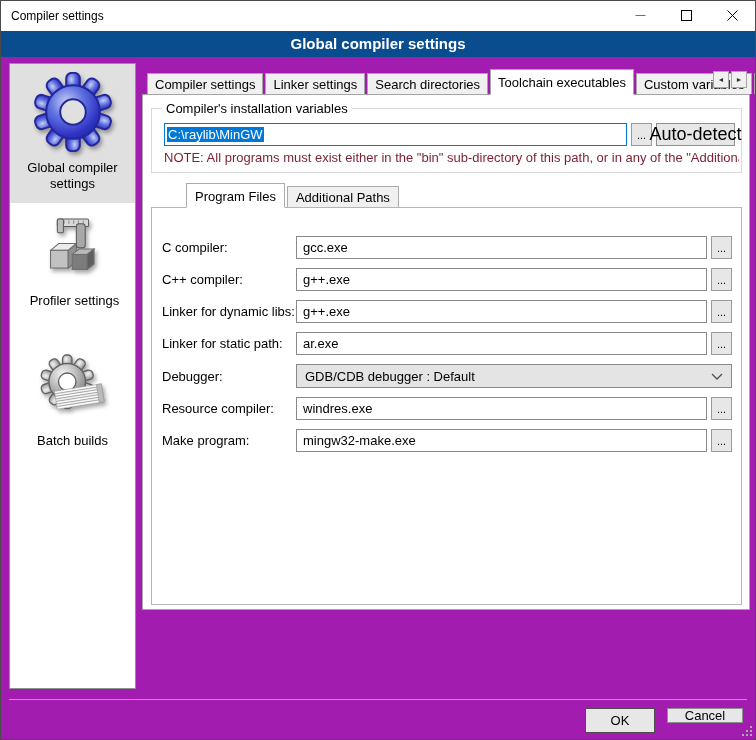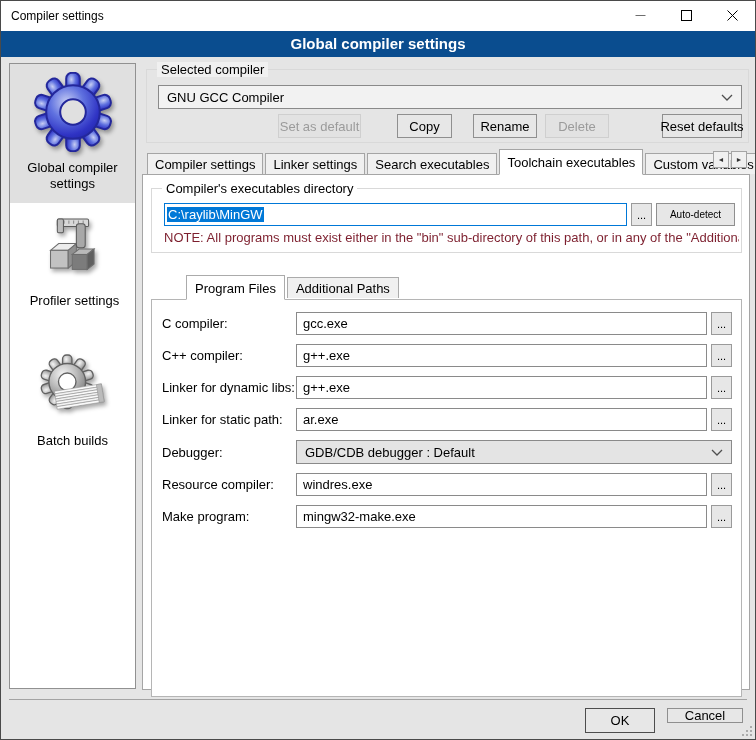--- a/index.html
+++ b/index.html
@@ -1,17 +1,17 @@
 <!DOCTYPE html>
 <html><head>
 <meta charset="utf-8">
 <style>
   html,body{margin:0;padding:0;background:#fff;}
   body{font-family:"Liberation Sans",sans-serif;font-size:13px;color:#000;}
-  .window{position:relative;width:756px;height:740px;background:#e5e5e5;border:1px solid #4A4A4A;box-sizing:border-box;overflow:hidden;}
+  .window{position:relative;width:756px;height:740px;background:#a21caf;border:1px solid #4A4A4A;box-sizing:border-box;overflow:hidden;}
 
   
   .titlebar{position:absolute;top:0;left:0;right:0;height:30px;background:#fff;display:flex;align-items:center;}
   .title{padding-left:10px;font-size:12px;}
   .win-controls{margin-left:auto;display:flex;height:100%;}
   .win-btn{width:46px;height:100%;display:flex;align-items:center;justify-content:center;}
 
   
   .header{position:absolute;top:30px;left:0;right:0;height:26px;line-height:26px;text-align:center;color:#fff;font-weight:bold;font-size:15px;background:#0A4D8F;}
 
@@ -54,31 +54,31 @@
 
   .tabpanel{border:1px solid #A5A5A5;background:#fff;height:516px;box-sizing:border-box;position:relative;z-index:1;}
 
   
   .gb-install{margin:13px 7px 0 8px;background:#fff;}
   .gb-install .legend{background:#fff;}
   .install-row{display:flex;align-items:center;margin:14px 6px 0 12px;}
   .path-input{flex:1;height:23px;border:1px solid #0078D7;background:#fff;display:flex;align-items:center;padding:8px 2px;box-sizing:border-box;cursor:text;}
   .path-selection{background:#0078D7;color:#fff;padding:0 1px;}
   .mini-btn{width:21px;height:23px;margin-left:4px;background:#E7E7E7;border:1px solid #9A9A9A;display:flex;align-items:center;justify-content:center;font-size:11px;box-sizing:border-box;cursor:default;}
-  .autodetect{width:79px;height:23px;margin-left:4px;font-size:10px;}
+  .autodetect{width:79px;height:23px;margin-left:4px;font-size:18px;}
   .note{margin:4px 2px 7px 12px;color:#7D1F2E;white-space:nowrap;overflow:hidden;}
 
   
-  .inner-tabs{display:flex;margin:22px 0 0 8px;height:24px;align-items:center;position:relative;z-index:2;padding-left:35px;}
+  .inner-tabs{display:flex;margin:10px 0 0 8px;height:24px;align-items:flex-end;position:relative;z-index:2;padding-left:35px;}
   .inner-tab{height:21px;line-height:21px;padding:0 8px;background:#F0F0F0;border:1px solid #ABABAB;border-bottom:none;margin-right:2px;box-sizing:border-box;cursor:default;}
   .inner-tab.active{height:25px;line-height:25px;background:#fff;margin-bottom:-1px;border-bottom:1px solid #fff;z-index:3;position:relative;}
   .inner-panel{margin:0 7px 0 8px;border:1px solid #B5B5B5;height:398px;box-sizing:border-box;background:#fff;position:relative;z-index:1;}
 
   .field-row{display:flex;align-items:center;margin:9px 9px 0 10px;}
-  .field-row.first{margin-top:12px;}
+  .field-row.first{margin-top:28px;}
   .field-label{width:134px;flex:none;}
   .field-input{flex:1;height:23px;border:1px solid #8A8A8A;padding:0 6px;box-sizing:border-box;background:#fff;font-family:"Liberation Sans",sans-serif;font-size:13px;color:#000;outline:none;}
   .field-combo{flex:1;height:24px;border:1px solid #8A8A8A;background:#E4E4E4;display:flex;align-items:center;padding:0 8px;box-sizing:border-box;cursor:default;}
 
   
   .footer-sep{position:absolute;left:8px;right:8px;top:698px;height:1px;background:#A3A3A3;}
   .btn-ok{position:absolute;width:70px;height:25px;top:707px;right:100px;border-color:#4D4D4D;}
   .btn-cancel{position:absolute;width:76px;height:15px;top:707px;right:12px;}
   .grip{position:absolute;right:3px;bottom:3px;width:10px;height:10px;}
   .grip i{position:absolute;width:2px;height:2px;background:#ABABAB;}
@@ -213,60 +213,42 @@
             <rect x="85" y="48" width="7" height="25.2" fill="#BBBBBB" stroke="#8C8C8C" stroke-width="0.7"></rect>
           </g>
         </svg>
       </span>
       <span class="side-label">Batch builds</span>
     </div>
   </div>
 
   <div class="main">
 
-    <div class="groupbox gb-compiler">
-      <span class="legend">Selected compiler</span>
-      <div class="combo">
-        <span>GNU GCC Compiler</span>
-        <span class="chev">
-            <svg width="12" height="7">
-              <polyline points="1,1 6,6 11,1" fill="none" stroke="#4F4F4F" stroke-width="1.3"></polyline>
-            </svg>
-          </span>
-      </div>
-      <div class="btn-row">
-        <div class="btn disabled b-setdefault">Set as default</div>
-        <div class="btn b-copy">Copy</div>
-        <div class="btn b-rename">Rename</div>
-        <div class="btn disabled b-delete">Delete</div>
-        <div class="btn b-reset">Reset defaults</div>
-      </div>
-    </div>
 
     <div class="tabstrip">
       <div class="tab">Compiler settings</div>
       <div class="tab">Linker settings</div>
-      <div class="tab">Search executables</div>
+      <div class="tab">Search directories</div>
       <div class="tab active">Toolchain executables</div>
       <div class="tab">Custom variables</div>
       <div class="tab truncated">Build</div>
       <div class="tab-arrows">
         <div class="arrow-btn">
             <span>◄</span>
           </div>
         <div class="arrow-btn">
             <span>►</span>
           </div>
       </div>
     </div>
 
     <div class="tabpanel">
 
       <div class="groupbox gb-install">
-        <span class="legend">Compiler's executables directory</span>
+        <span class="legend">Compiler's installation variables</span>
         <div class="install-row">
           <div class="path-input">
             <span class="path-selection">C:\raylib\MinGW</span>
           </div>
           <div class="btn mini-btn">...</div>
           <div class="btn autodetect">Auto-detect</div>
         </div>
         <div class="note">NOTE: All programs must exist either in the "bin" sub-directory of this path, or in any of the "Additional</div>
       </div>
 

